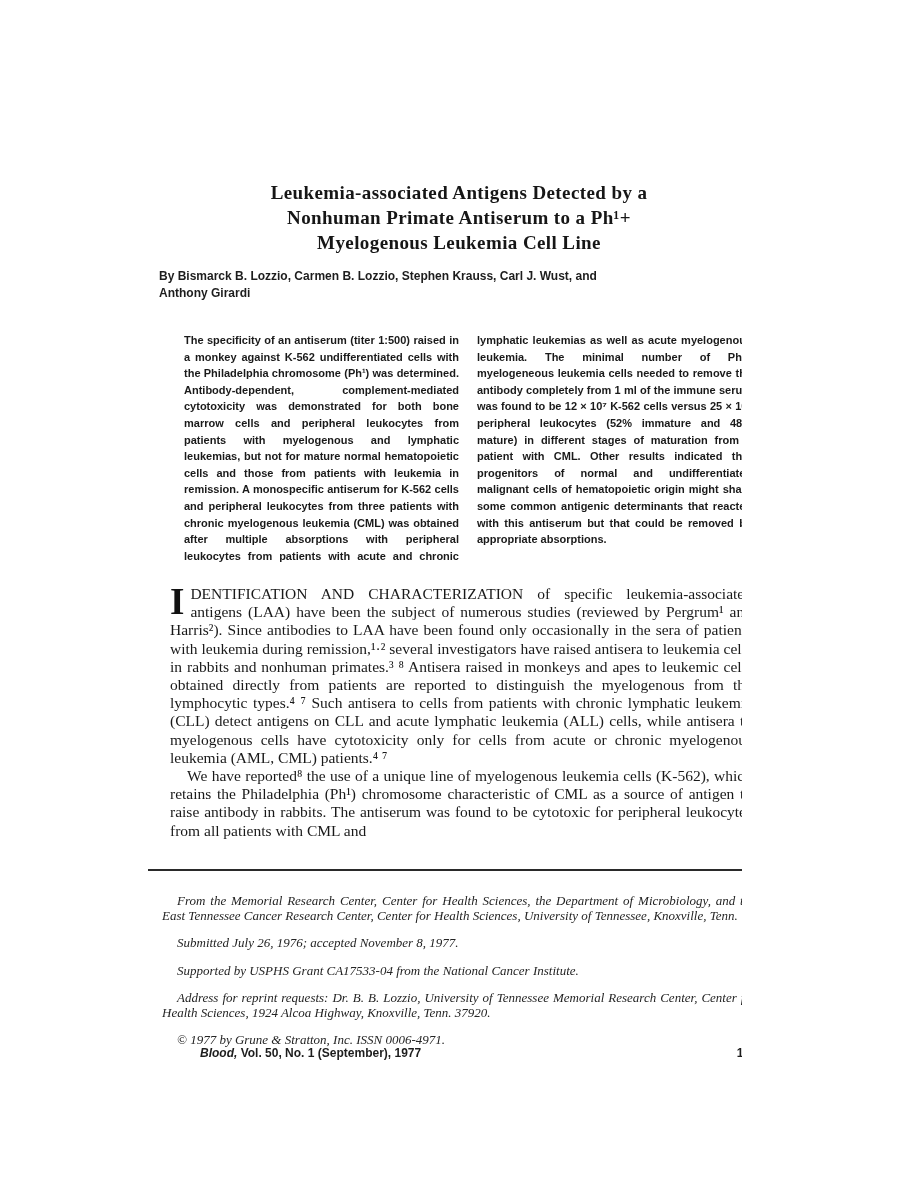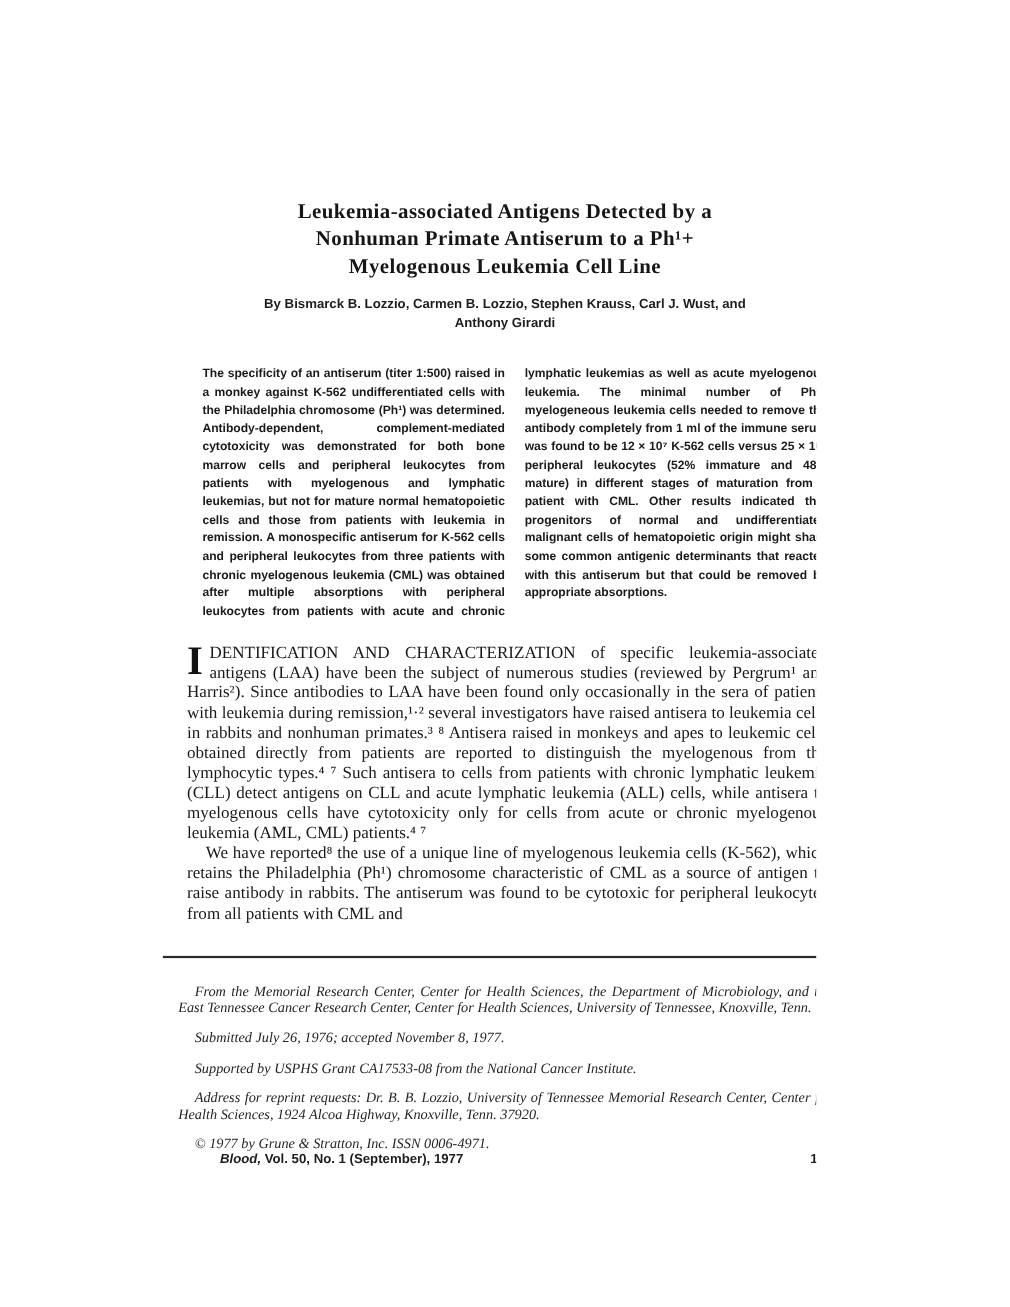--- a/index.html
+++ b/index.html
@@ -32,21 +32,21 @@
     white-space: pre-line;
     color: #161616;
   }
 
   
   .byline {
     position: absolute;
     top: 268px;
     left: 159px;
     width: 600px;
-    text-align: center;
+    text-align: left;
     font-family: "Liberation Sans", sans-serif;
     font-weight: bold;
     font-size: 12px;
     line-height: 17px;
     white-space: pre-line;
     color: #1d1d1d;
   }
 
   
   .abstract {
@@ -161,21 +161,21 @@
   <div class="body-text">
     <p><span class="dropcap">I</span><span>DENTIFICATION AND CHARACTERIZATION of specific leukemia-associated antigens (LAA) have been the subject of numerous studies (reviewed by Pergrum¹ and Harris²). Since antibodies to LAA have been found only occasionally in the sera of patients with leukemia during remission,¹·² several investigators have raised antisera to leukemia cells in rabbits and nonhuman primates.³ ⁸ Antisera raised in monkeys and apes to leukemic cells obtained directly from patients are reported to distinguish the myelogenous from the lymphocytic types.⁴ ⁷ Such antisera to cells from patients with chronic lymphatic leukemia (CLL) detect antigens on CLL and acute lymphatic leukemia (ALL) cells, while antisera to myelogenous cells have cytotoxicity only for cells from acute or chronic myelogenous leukemia (AML, CML) patients.⁴ ⁷</span></p>
     <p class="indented">We have reported⁸ the use of a unique line of myelogenous leukemia cells (K-562), which retains the Philadelphia (Ph¹) chromosome characteristic of CML as a source of antigen to raise antibody in rabbits. The antiserum was found to be cytotoxic for peripheral leukocytes from all patients with CML and</p>
   </div>
 
   <div class="footnote-rule"></div>
 
   <div class="footnotes">
     <p>From the Memorial Research Center, Center for Health Sciences, the Department of Microbiology, and the East Tennessee Cancer Research Center, Center for Health Sciences, University of Tennessee, Knoxville, Tenn.</p>
     <p>Submitted July 26, 1976; accepted November 8, 1977.</p>
-    <p>Supported by USPHS Grant CA17533-08 from the National Cancer Institute.</p>
+    <p>Supported by USPHS Grant CA17533-04 from the National Cancer Institute.</p>
     <p>Address for reprint requests: Dr. B. B. Lozzio, University of Tennessee Memorial Research Center, Center for Health Sciences, 1924 Alcoa Highway, Knoxville, Tenn. 37920.</p>
     <p>© 1977 by Grune &amp; Stratton, Inc. ISSN 0006-4971.</p>
   </div>
 
   <div class="footer">
     <span><span class="journal">Blood,</span><span> Vol. 50, No. 1 (September), 1977</span></span>
     <span class="page-number">115</span>
   </div>
 
 </div>

